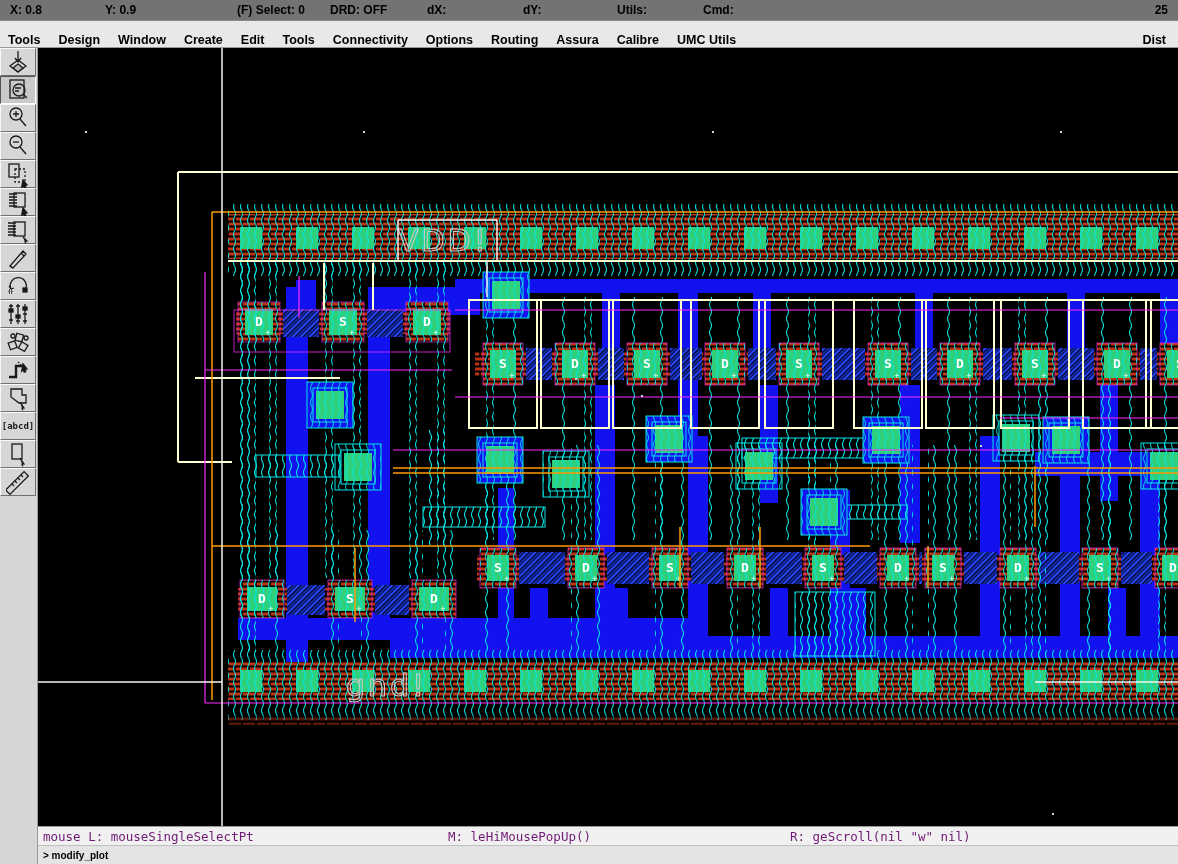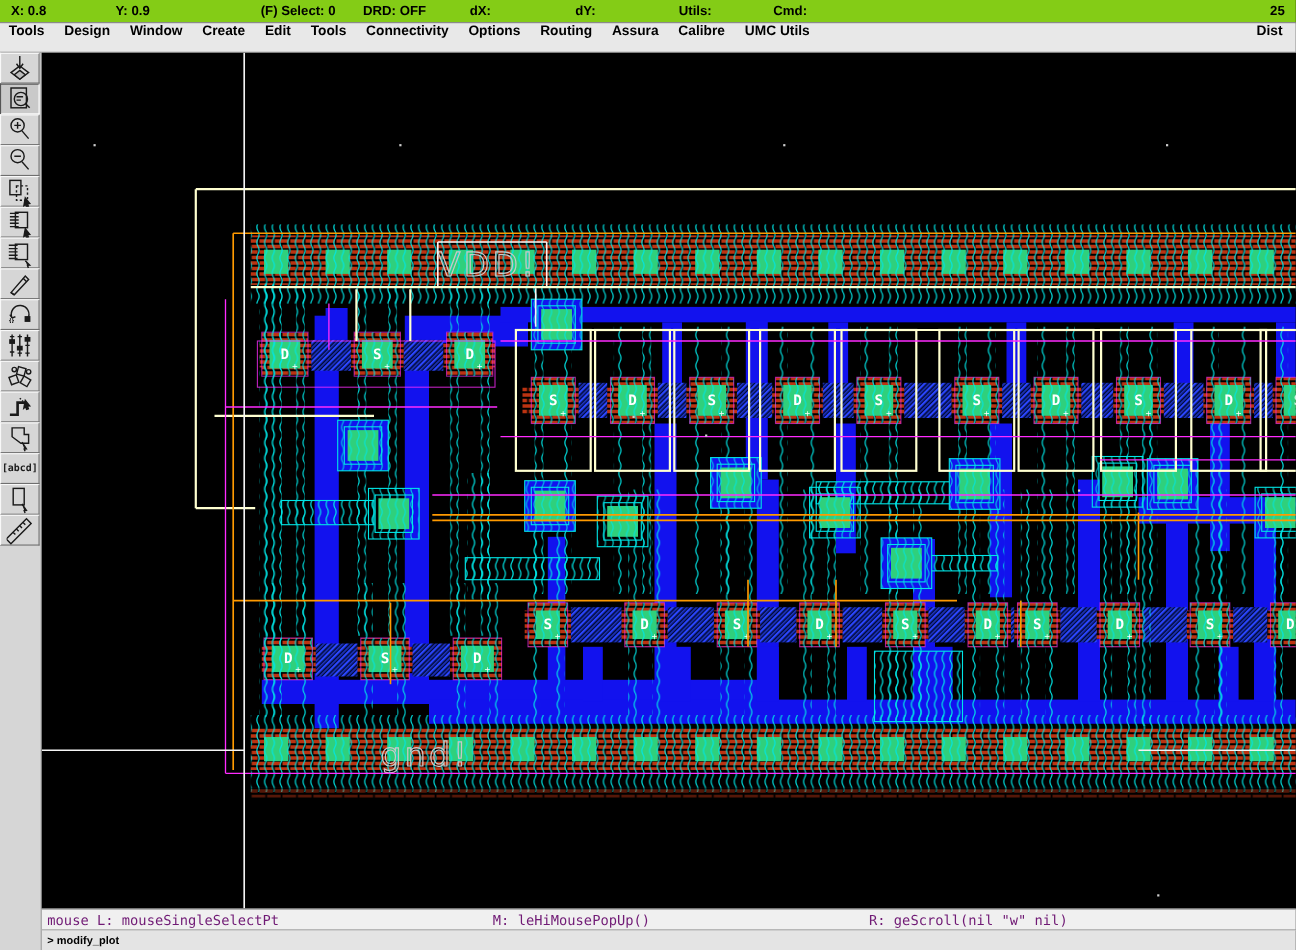--- a/index.html
+++ b/index.html
@@ -1,34 +1,34 @@
 <!DOCTYPE html>
 <html><head>
 <meta charset="utf-8">
 <style>
   html,body{margin:0;padding:0}
   body{width:1178px;height:864px;position:relative;background:#000;
        font-family:"Liberation Sans",sans-serif;overflow:hidden}
   
-  .topbar{position:absolute;left:0;top:0;width:1178px;height:21px;background:#84cc16;
+  .topbar{position:absolute;left:0;top:0;width:1178px;height:21px;background:#737373;
           border-bottom:1px solid #8a8a8a;display:flex;align-items:center;
           font-size:12px;font-weight:bold;color:#000;box-sizing:border-box}
   .topbar .f{white-space:pre;overflow:hidden}
   .topbar .f:nth-child(1){margin-left:10px;width:95px}
   .topbar .f:nth-child(2){width:132px}
   .topbar .f:nth-child(3){width:93px}
   .topbar .f:nth-child(4){width:97px}
   .topbar .f:nth-child(5){width:96px}
   .topbar .f:nth-child(6){width:94px}
   .topbar .f:nth-child(7){width:86px}
   .topbar .f:nth-child(8){flex:1}
   .winnum{margin-right:10px}
   
   .menubar{position:absolute;left:0;top:21px;width:1178px;height:27px;background:#e8e8e8;
-           border-bottom:1px solid #999;display:flex;align-items:flex-start;
+           border-bottom:1px solid #999;display:flex;align-items:flex-end;
            font-size:12.5px;font-weight:bold;color:#000;box-sizing:border-box}
   .menu-item{padding:0 9px;cursor:default}
   .menu-item:first-child{padding-left:8px}
   .menu-help{margin-left:auto;padding:0 12px}
   
   .toolbar{position:absolute;left:0;top:48px;width:38px;height:816px;background:#d6d6d6;
            box-sizing:border-box;border-right:1px solid #9a9a9a}
   .tbtn{width:36px;height:28px;box-sizing:border-box;background:#d6d6d6;
         border-top:1px solid #f8f8f8;border-left:1px solid #f8f8f8;
         border-right:1px solid #6f6f6f;border-bottom:1px solid #6f6f6f;

